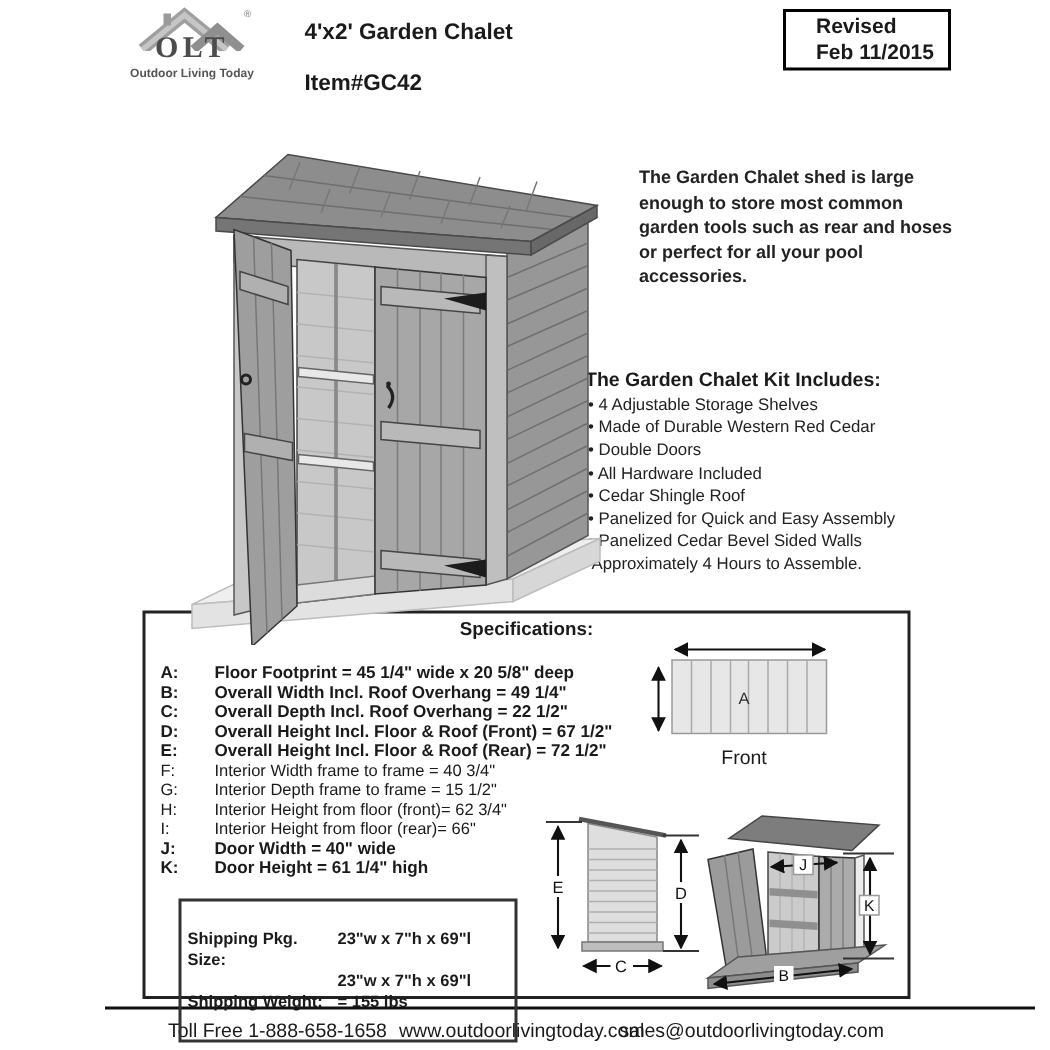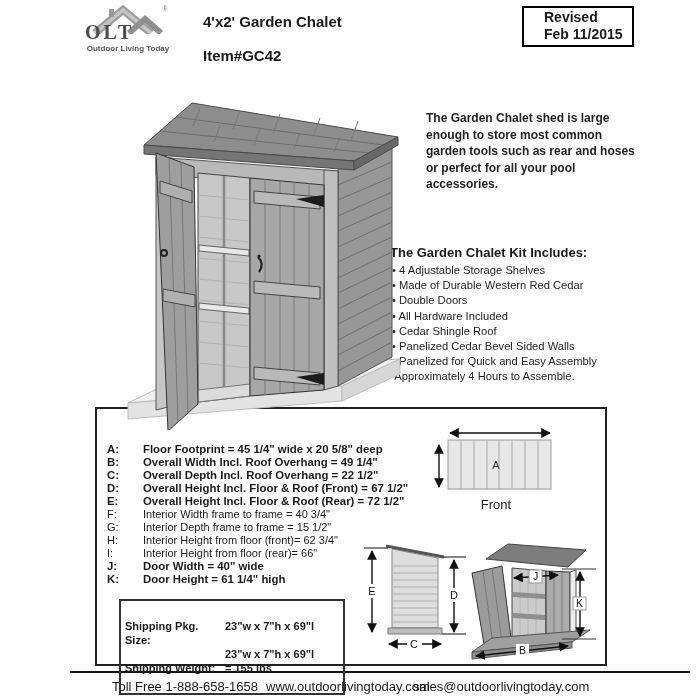--- a/index.html
+++ b/index.html
@@ -3,21 +3,21 @@
 <meta charset="utf-8">
 <style>
   html,body{margin:0;padding:0;background:#fff;}
   body{width:700px;height:700px;position:relative;overflow:hidden;
        font-family:"Liberation Sans",sans-serif;color:#1a1a1a;}
   .abs{position:absolute;}
   svg{font-family:"Liberation Sans",sans-serif;display:block;}
 
   
   .logo-icon{left:87px;top:4px;}
-  .logo-brand{left:85px;top:21px;width:86px;
+  .logo-brand{left:85px;top:21px;width:86px;text-align:center;
               font-family:"Liberation Serif",serif;font-weight:bold;font-size:20px;
               color:#4c4c4c;letter-spacing:3px;}
   .logo-tagline{left:82px;top:44px;width:92px;text-align:center;
                 font-weight:bold;font-size:8px;color:#555;}
   .doc-title{left:203px;top:13px;font-size:15px;font-weight:bold;}
   .doc-item{left:203px;top:47px;font-size:15px;font-weight:bold;}
   .revised-box{left:522px;top:6px;width:84px;border:2px solid #000;
                padding:1px 4px 2px 20px;font-size:14px;font-weight:bold;line-height:17px;}
 
   
@@ -125,26 +125,27 @@
 </div>
 
 <div class="abs descr">The Garden Chalet shed is large enough to store most common garden tools such as rear and hoses or perfect for all your pool accessories.</div>
 <div class="abs kit-head">The Garden Chalet Kit Includes:</div>
 <ul class="abs kit-list">
     <li>4 Adjustable Storage Shelves</li>
     <li>Made of Durable Western Red Cedar</li>
     <li>Double Doors</li>
     <li>All Hardware Included</li>
     <li>Cedar Shingle Roof</li>
+    <li>Panelized for Quick and Easy Assembly</li>
     <li>Panelized Cedar Bevel Sided Walls</li>
-    <li>Panelized for Quick and Easy Assembly</li>
   </ul>
 <div class="abs kit-note">*Approximately 4 Hours to Assemble.</div>
 
 <div class="abs spec-box">
+  <div class="spec-head">Specifications:</div>
   <div class="spec-list">
       <div class="spec-row b">
         <span class="k">A:</span>
         <span class="t">Floor Footprint = 45 1/4" wide x 20 5/8" deep</span>
       </div>
       <div class="spec-row b">
         <span class="k">B:</span>
         <span class="t">Overall Width Incl. Roof Overhang = 49 1/4"</span>
       </div>
       <div class="spec-row b">

